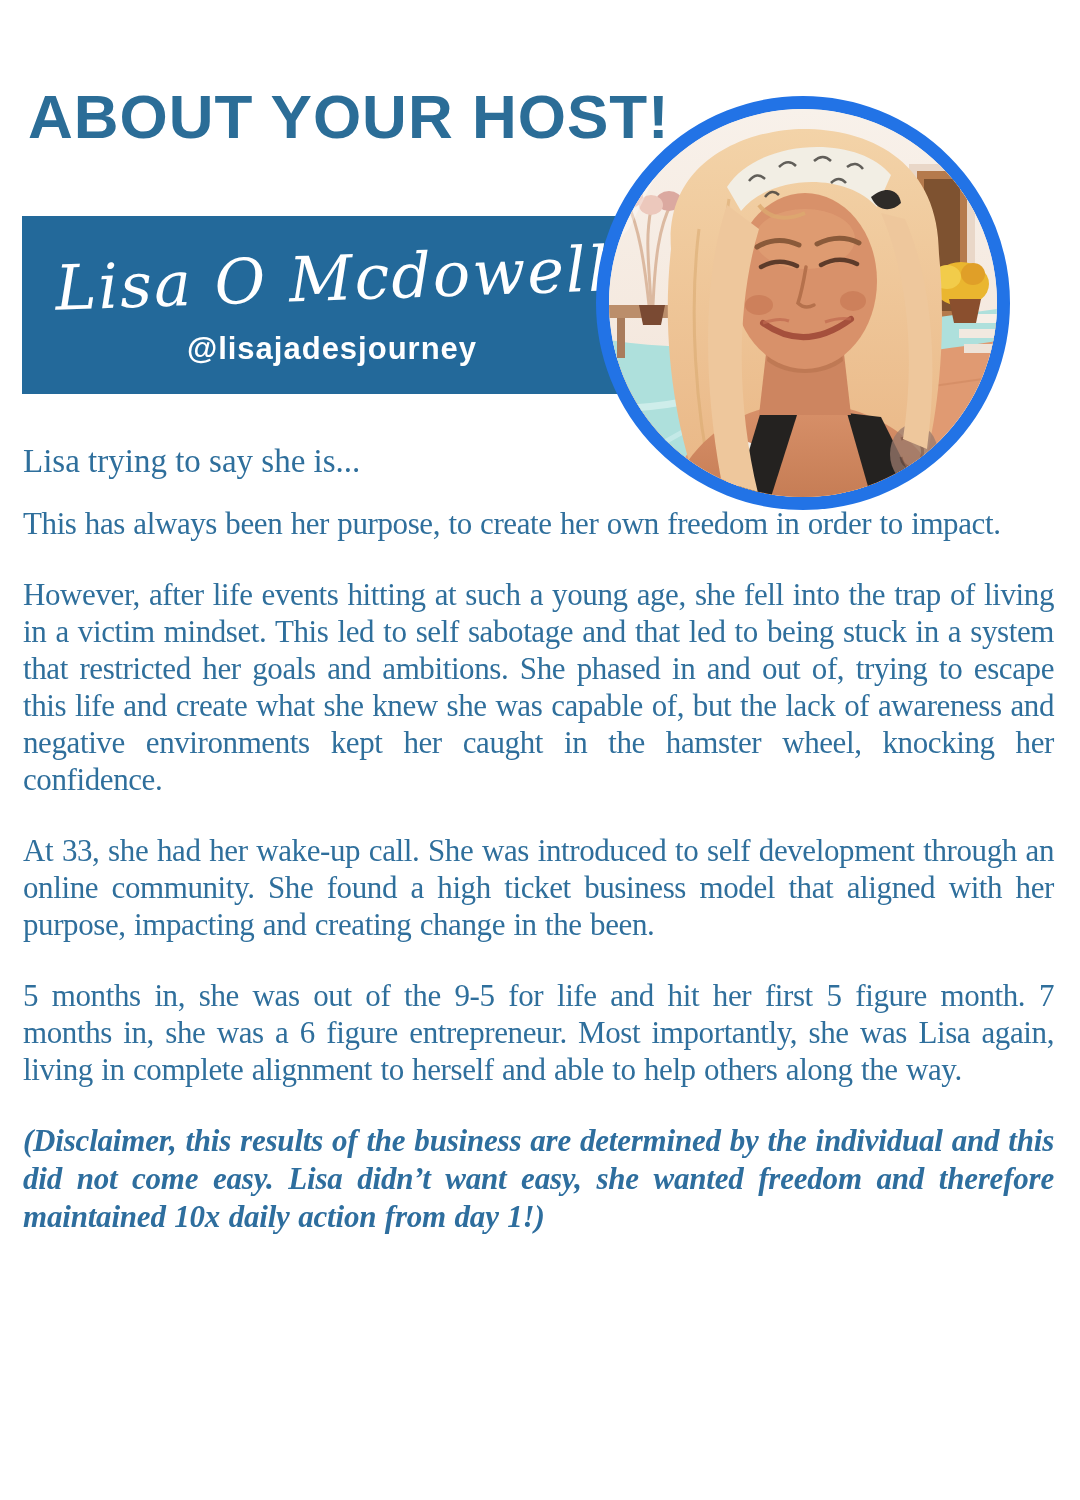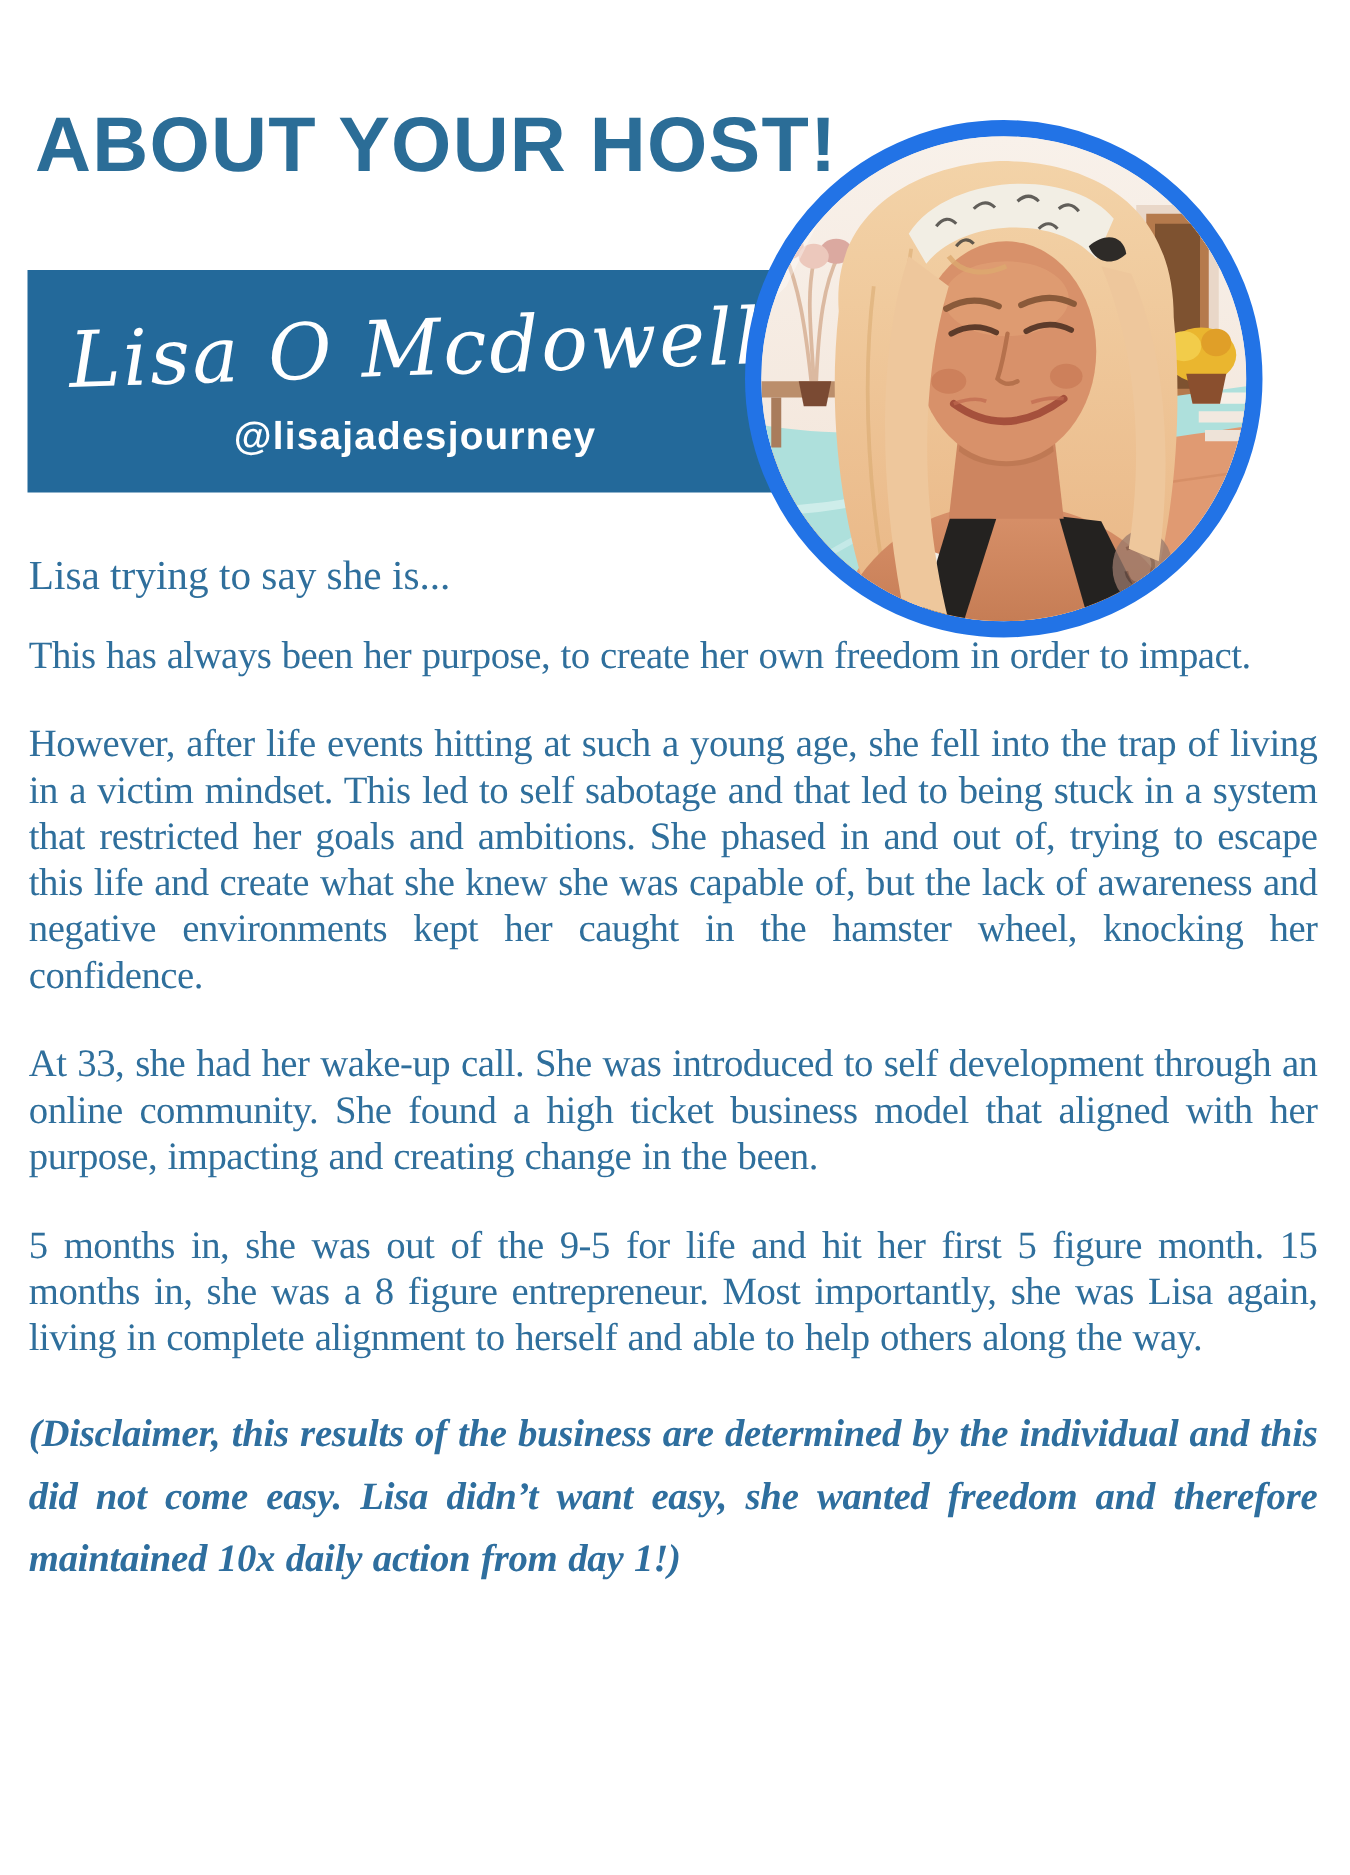--- a/index.html
+++ b/index.html
@@ -48,21 +48,21 @@
     letter-spacing:0.3px;color:#27689a;
   }
   .body-par{
     margin:0 0 34px 0;font-family:Liberation Serif, serif;
     font-size:31px;line-height:37px;color:#2f6f9c;
     text-align:justify;letter-spacing:-0.4px;word-spacing:1px;
   }
   .disclaimer{
     margin:0;font-family:"Liberation Serif",serif;
     font-weight:bold;font-style:italic;
-    font-size:31px;line-height:50px;color:#2e6e9e;
+    font-size:31px;line-height:38px;color:#2e6e9e;
     text-align:justify;letter-spacing:-0.2px;word-spacing:1px;
   }
 </style>
 </head>
 <body>
 
 <div class="page">
 
   <h1 class="main-title">ABOUT YOUR HOST!</h1>
 
@@ -182,17 +182,17 @@
 
       <path d="M0 0 L80 0 L20 120 L0 140 Z" fill="#ffffff" opacity="0.35"></path>
     </svg>
   </div>
 
   <div class="copy">
     <p class="lead">Lisa trying to say she is...</p>
     <p class="body-par">This has always been her purpose, to create her own freedom in order to impact.</p>
     <p class="body-par">However, after life events hitting at such a young age, she fell into the trap of living in a victim mindset. This led to self sabotage and that led to being stuck in a system that restricted her goals and ambitions. She phased in and out of, trying to escape this life and create what she knew she was capable of, but the lack of awareness and negative environments kept her caught in the hamster wheel, knocking her confidence.</p>
     <p class="body-par">At 33, she had her wake-up call. She was introduced to self development through an online community. She found a high ticket business model that aligned with her purpose, impacting and creating change in the been.</p>
-    <p class="body-par">5 months in, she was out of the 9-5 for life and hit her first 5 figure month. 15 months in, she was a 8 figure entrepreneur. Most importantly, she was Lisa again, living in complete alignment to herself and able to help others along the way.</p>
+    <p class="body-par">5 months in, she was out of the 9-5 for life and hit her first 5 figure month. 7 months in, she was a 6 figure entrepreneur. Most importantly, she was Lisa again, living in complete alignment to herself and able to help others along the way.</p>
     <p class="disclaimer">(Disclaimer, this results of the business are determined by the individual and this did not come easy. Lisa didn’t want easy, she wanted freedom and therefore maintained 10x daily action from day 1!)</p>
   </div>
 
 </div>
 
 </body></html>

